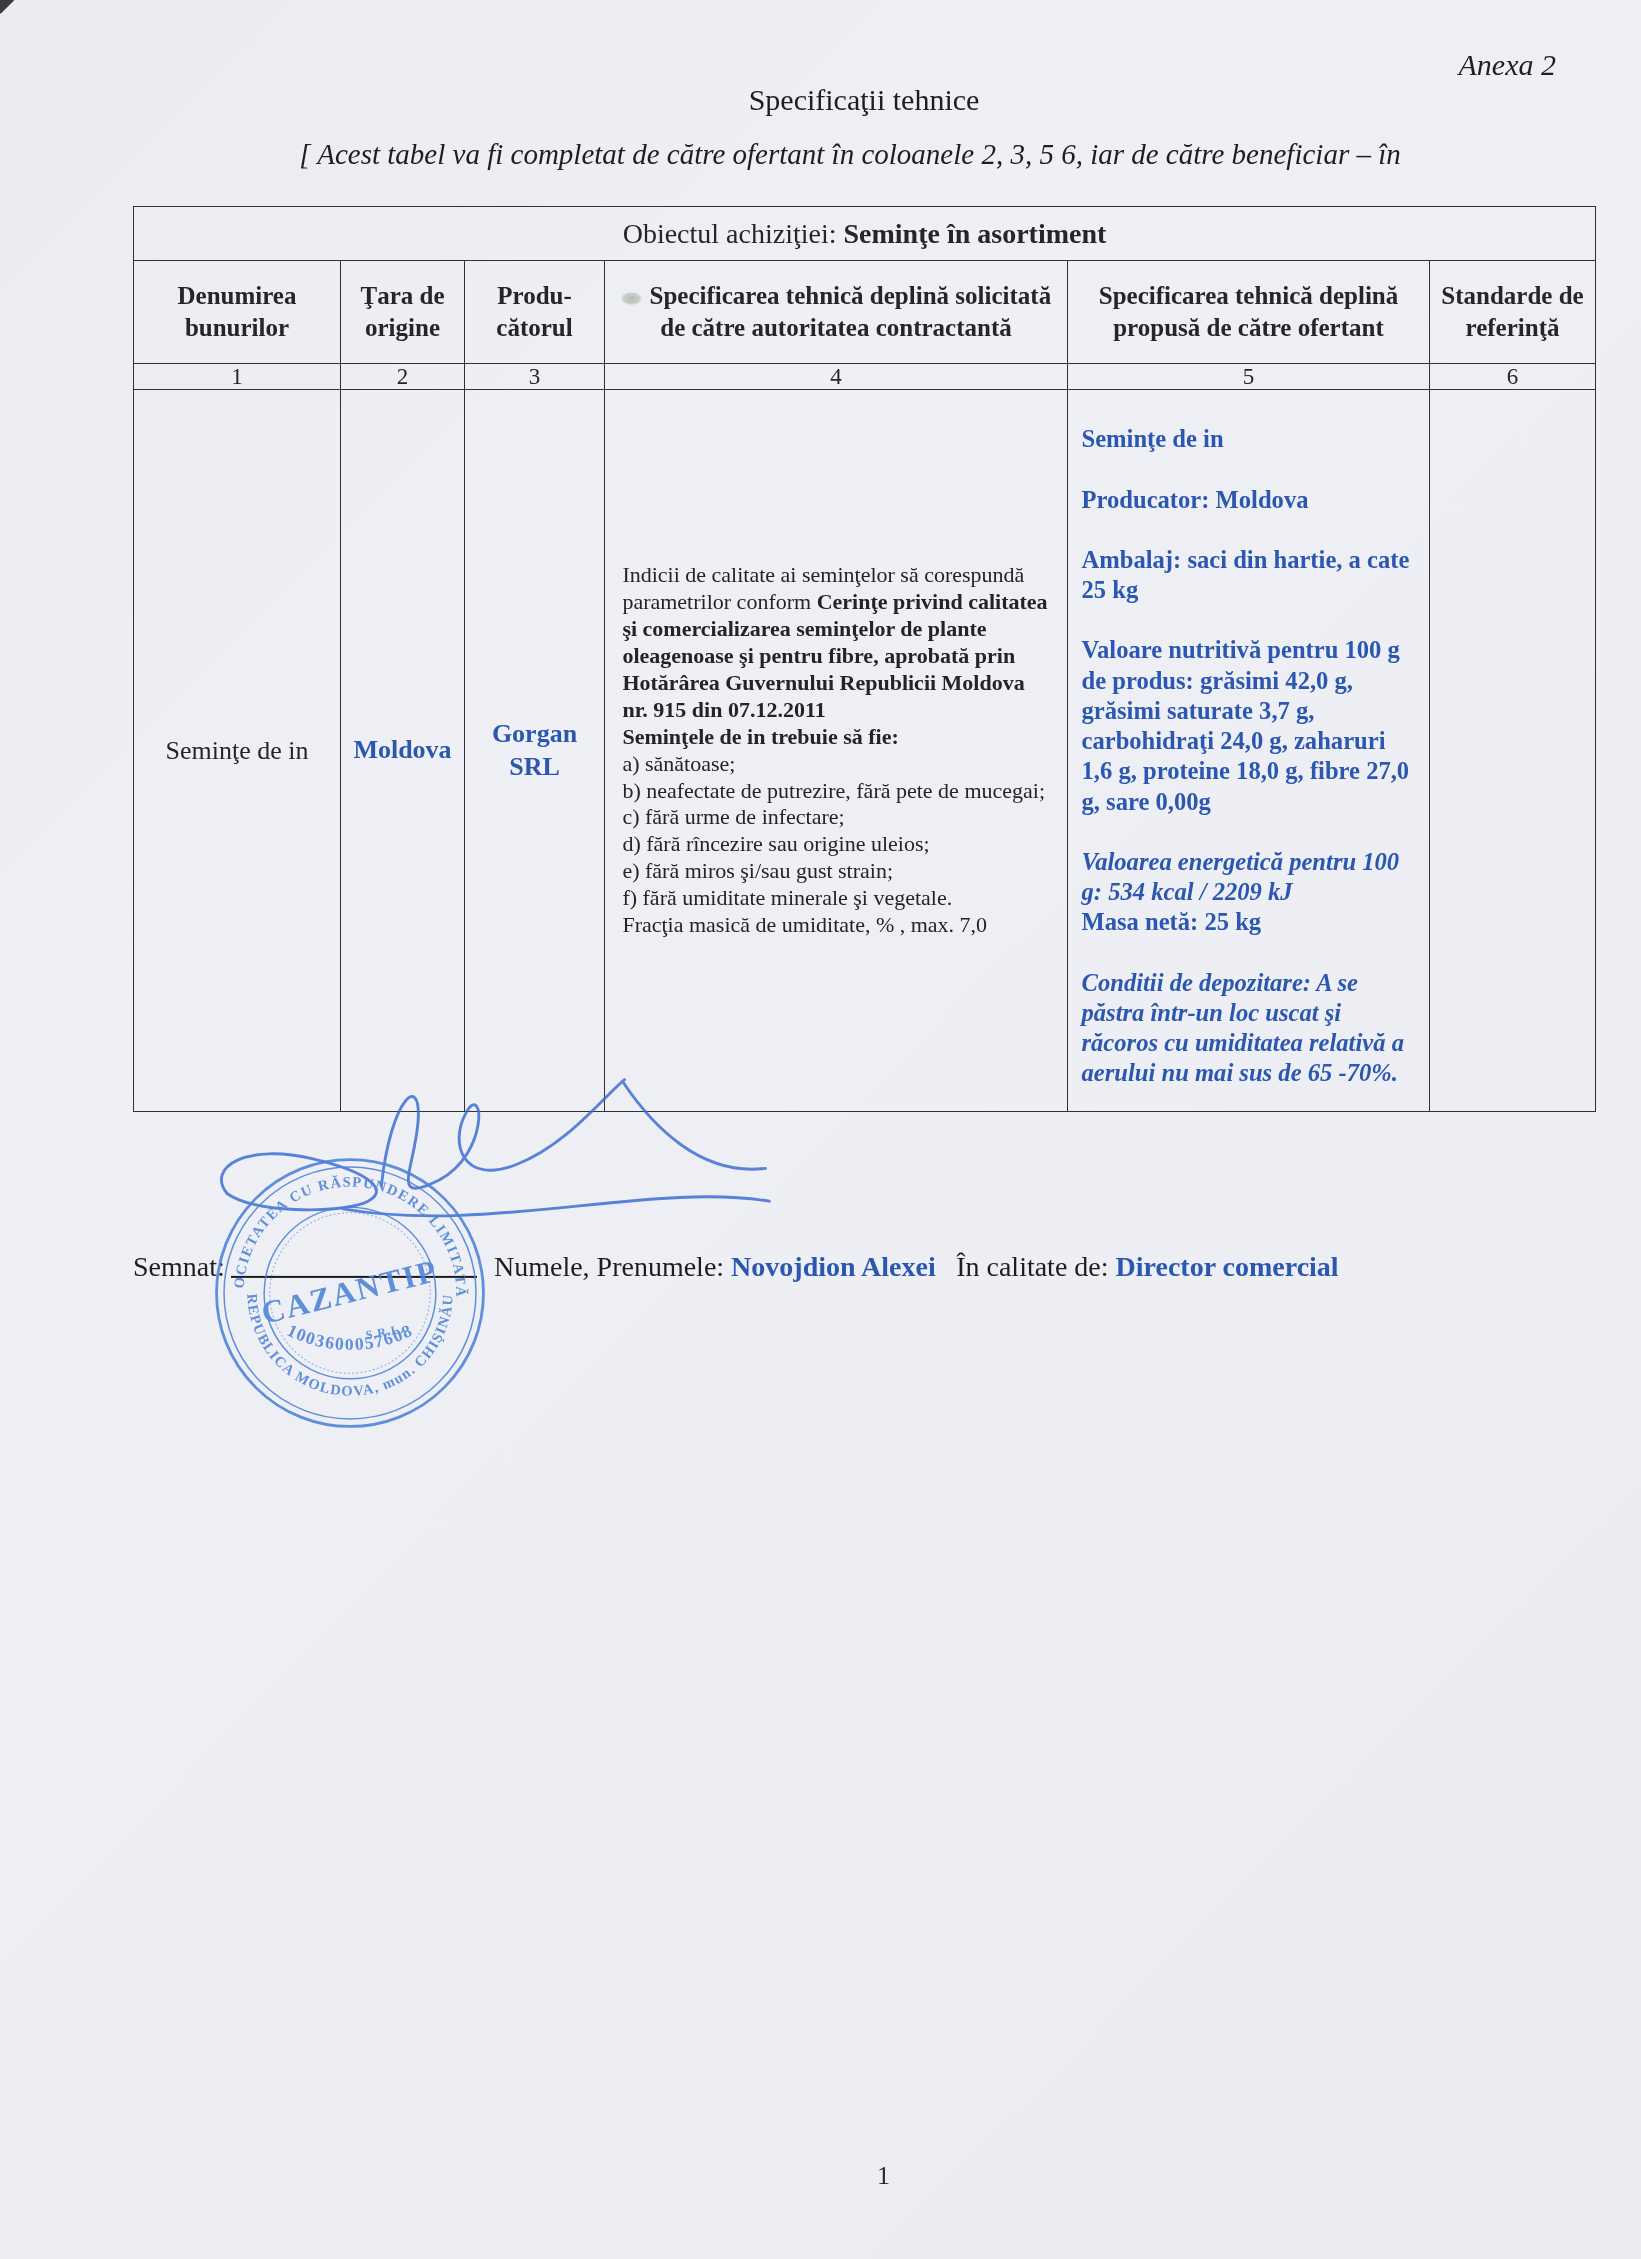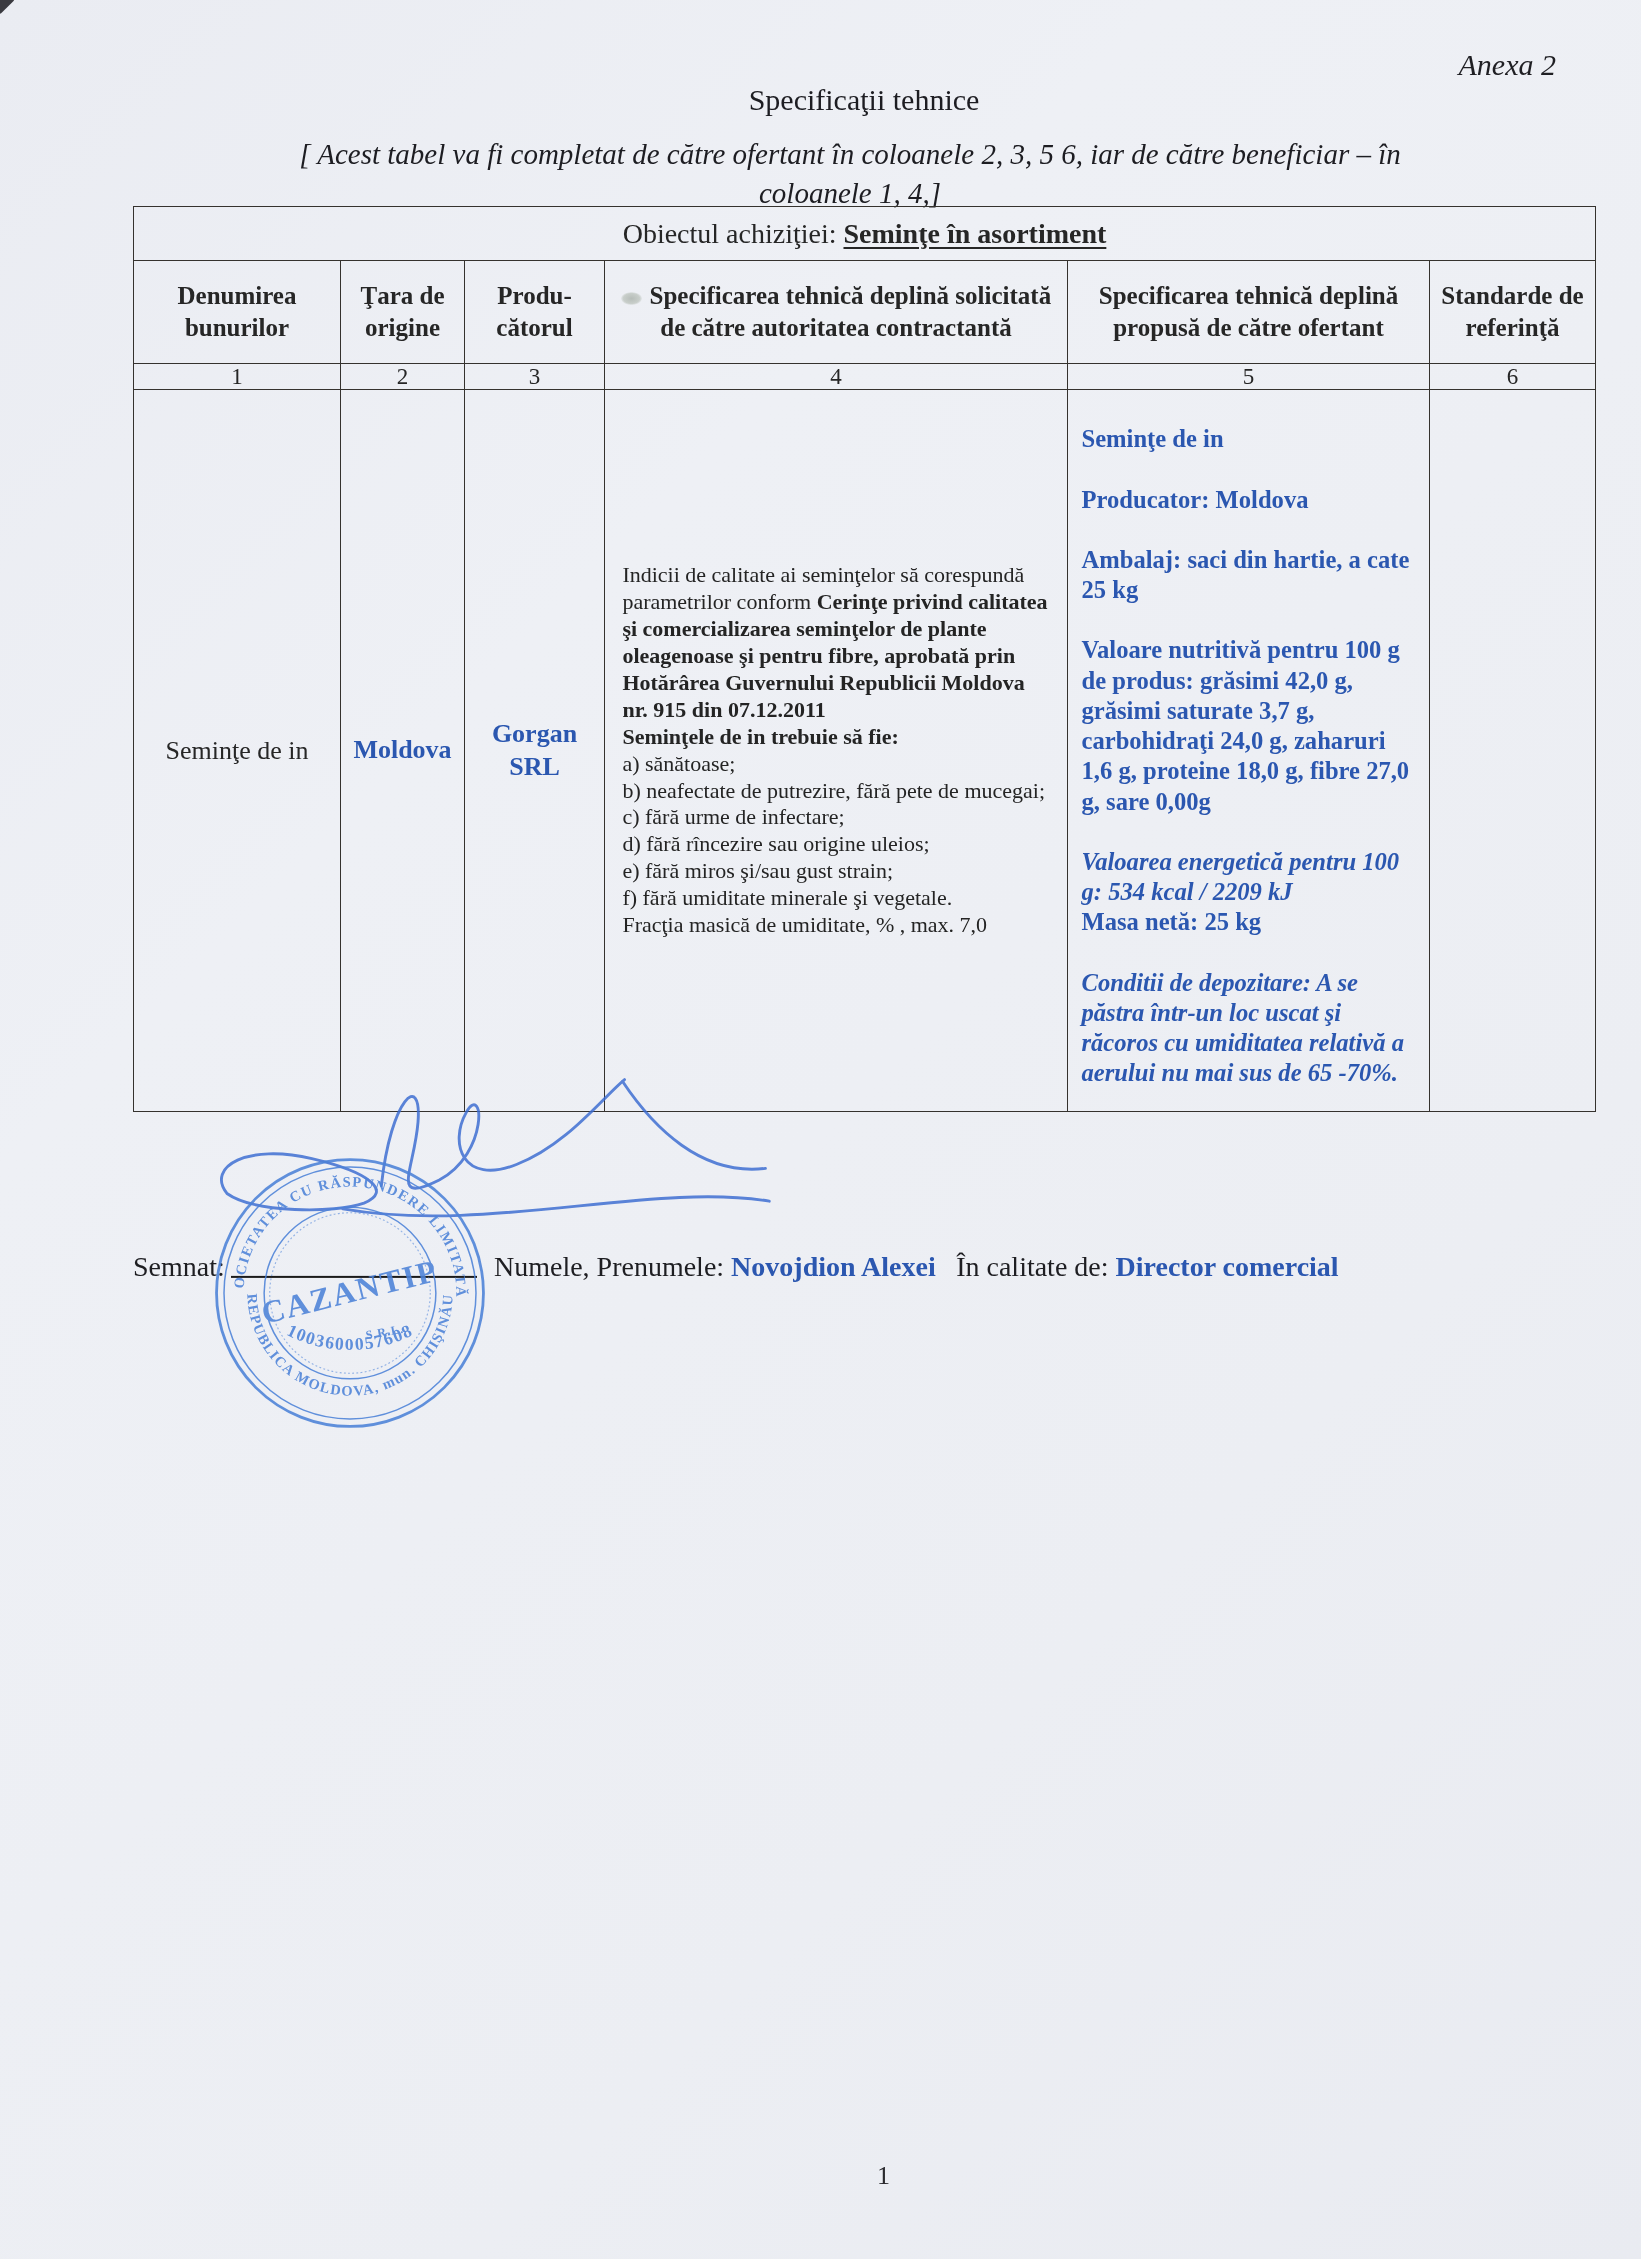--- a/index.html
+++ b/index.html
@@ -14,21 +14,21 @@
 
   .annex { position:absolute; top:48px; right:85px; font-style:italic; font-size:30px; color:#1f1f23; }
   .doc-title { position:absolute; top:83px; left:133px; width:1462px; text-align:center; font-size:30px; color:#1d1d22; }
   .doc-subtitle { position:absolute; top:135px; left:97px; width:1506px; text-align:center; font-style:italic; font-size:29px; line-height:39px; color:#1d1d22; }
 
   table.spec { position:absolute; left:133px; top:206px; width:1462px; border-collapse:collapse; table-layout:fixed; }
   table.spec td { border:1.9px solid #35322e; overflow:hidden; }
   col.c1{width:207px} col.c2{width:124px} col.c3{width:140px} col.c4{width:463px} col.c5{width:362px} col.c6{width:166px}
 
   tr.caption-row td { height:51px; text-align:center; font-size:28px; vertical-align:middle; }
-  .caption-obj { font-weight:bold; text-decoration:underline; text-decoration-thickness:2.4px; text-underline-offset:3.9px; }
+  .caption-obj { font-weight:bold; text-decoration-thickness:2.4px; text-underline-offset:3.9px; }
 
   tr.head-row td { height:98px; text-align:center; vertical-align:middle; font-weight:bold; font-size:25px; line-height:1.26; padding:1.9px 4.8px; }
   tr.num-row td { height:23px; text-align:center; vertical-align:middle; font-size:23px; line-height:1; }
   tr.lot-row td { height:30px; font-size:25px; vertical-align:middle; padding:0 0 0 9.7px; }
   tr.data-row td { height:710px; vertical-align:middle; }
 
   td.cell-name { text-align:center; font-size:26px; }
   td.cell-country, td.cell-producer { text-align:center; font-size:26px; font-weight:bold; color:#2b57b0; line-height:1.25; padding:0 7.7px; }
   td.cell-spec-req { font-size:22px; line-height:1.225; padding:0 11.6px 0 17.4px; color:#242424; }
   td.cell-spec-off { vertical-align:top; font-size:24.6px; font-weight:bold; color:#2b57b0; line-height:1.23; padding:11.6px 7.7px 0 13.5px; }
@@ -53,21 +53,20 @@
 <body>
 
 <div class="page">
 
   <div class="corner-mark"></div>
 
   <div class="annex">Anexa 2</div>
   <div class="doc-title">Specificaţii tehnice</div>
   <div class="doc-subtitle">
     <div>[ Acest tabel va fi completat de către ofertant în coloanele 2, 3, 5 6,  iar de către beneficiar – în</div>
-    <div>coloanele 1, 4,]</div>
   </div>
 
   <table class="spec">
     <colgroup>
       <col class="c1">
         <col class="c2">
         <col class="c3">
         <col class="c4">
         <col class="c5">
         <col class="c6">

